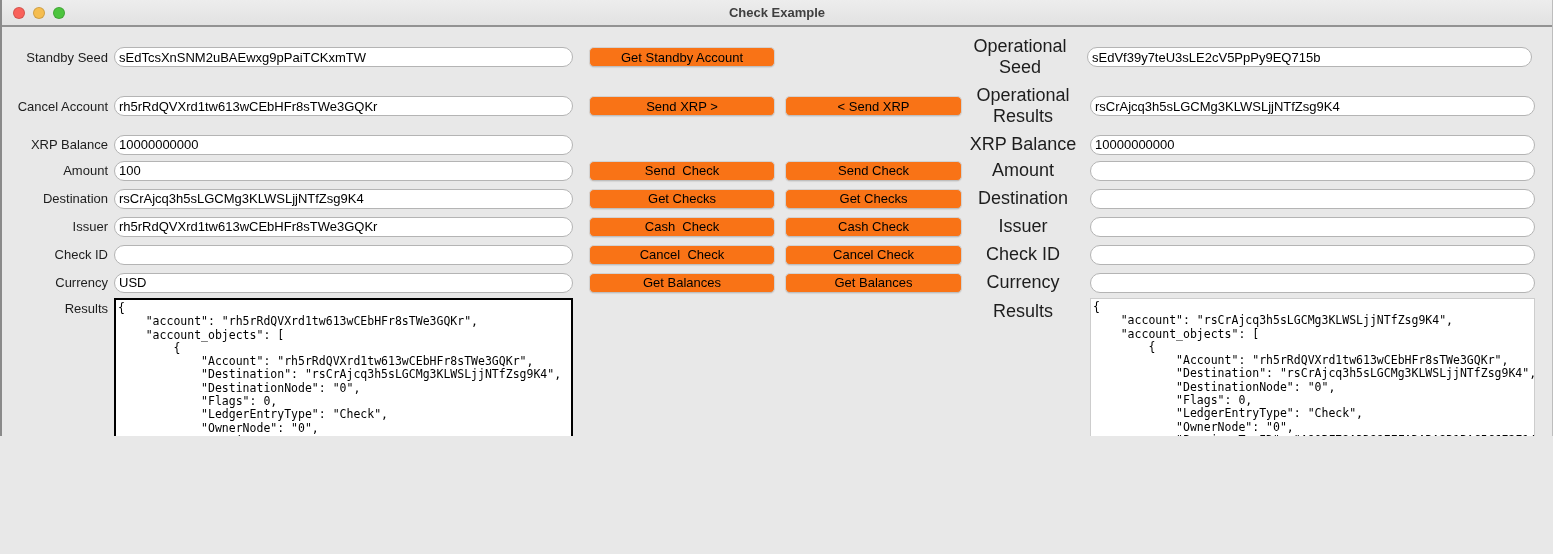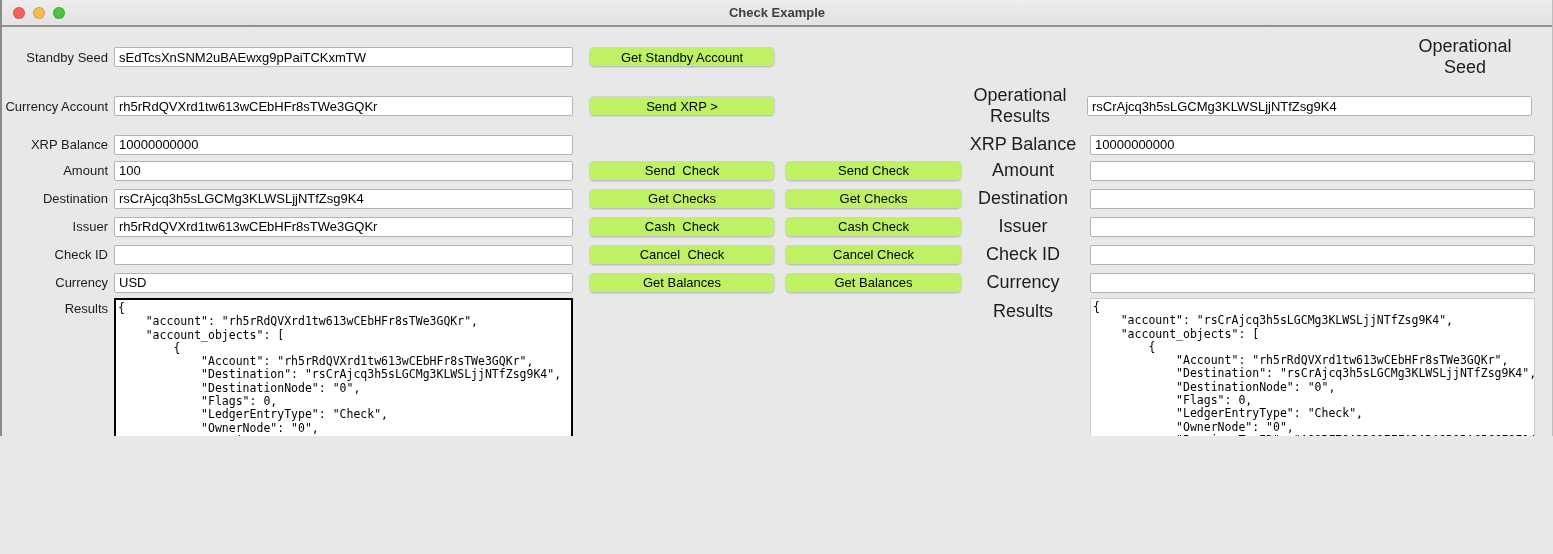--- a/index.html
+++ b/index.html
@@ -39,30 +39,30 @@
 
   .cell-lbl-l { width: 110px; text-align: right; padding-right: 6px; font-size: 13px; color: #1d1d1d; flex: none; }
   .cell-inp-l { width: 459px; flex: none; }
   .cell-btn-1 { width: 186px; margin-left: 16px; flex: none; }
   .cell-btn-2 { width: 177px; margin-left: 10px; flex: none; }
   .cell-lbl-r { width: 128px; text-align: center; padding-right: 6px; font-size: 18px; color: #1d1d1d; flex: none; margin-left: auto; }
   .cell-inp-r { width: 445px; flex: none; }
 
   input.field {
     width: 100%; height: 20px;
-    border: 1px solid #b4b4b4; border-radius: 2px;
+    border: 1px solid #b4b4b4; border-radius: 10px;
     background: #ffffff;
     font-family: "Liberation Sans", sans-serif;
     font-size: 13px; color: #000;
     padding: 0 4px;
     outline: none;
   }
   button.btn {
     width: 100%; height: 20px;
-    background: #bef264;
+    background: #f97316;
     border: 1px solid #d2d2d2;
     border-bottom-color: #bfbfbf;
     border-radius: 5px;
     box-shadow: 0 1px 1px rgba(0,0,0,0.08);
     font-family: "Liberation Sans", sans-serif;
     font-size: 13px; color: #000;
     white-space: pre;
     cursor: default;
   }
   .results-lbl { padding-top: 3px; }
@@ -111,27 +111,29 @@
     <div class="title">Check Example</div>
   </div>
 
   <div class="form">
 
     <div class="row">
       <div class="cell-lbl-l">Standby Seed</div>
       <div class="cell-inp-l"><input class="field" value="sEdTcsXnSNM2uBAEwxg9pPaiTCKxmTW" style=""></div>
       <div class="cell-btn-1"><button class="btn">Get Standby Account</button></div>
       <div class="cell-lbl-r">Operational Seed</div>
-    </div>
-
-
-    <div class="row">
-      <div class="cell-lbl-l">Currency Account</div>
+      <div class="cell-inp-r"><input class="field" value="sEdVf39y7teU3sLE2cV5PpPy9EQ715b" style=""></div>
+    </div>
+
+
+    <div class="row">
+      <div class="cell-lbl-l">Cancel Account</div>
       <div class="cell-inp-l"><input class="field" value="rh5rRdQVXrd1tw613wCEbHFr8sTWe3GQKr" style=""></div>
       <div class="cell-btn-1"><button class="btn">Send XRP &gt;</button></div>
+      <div class="cell-btn-2"><button class="btn">&lt; Send XRP</button></div>
       <div class="cell-lbl-r">Operational Results</div>
       <div class="cell-inp-r"><input class="field" value="rsCrAjcq3h5sLGCMg3KLWSLjjNTfZsg9K4" style=""></div>
     </div>
 
     <div class="row tight">
       <div class="cell-lbl-l">XRP Balance</div>
       <div class="cell-inp-l"><input class="field" value="10000000000" style=""></div>
       <div class="cell-btn-1"></div>
       <div class="cell-btn-2"></div>
       <div class="cell-lbl-r">XRP Balance</div>

